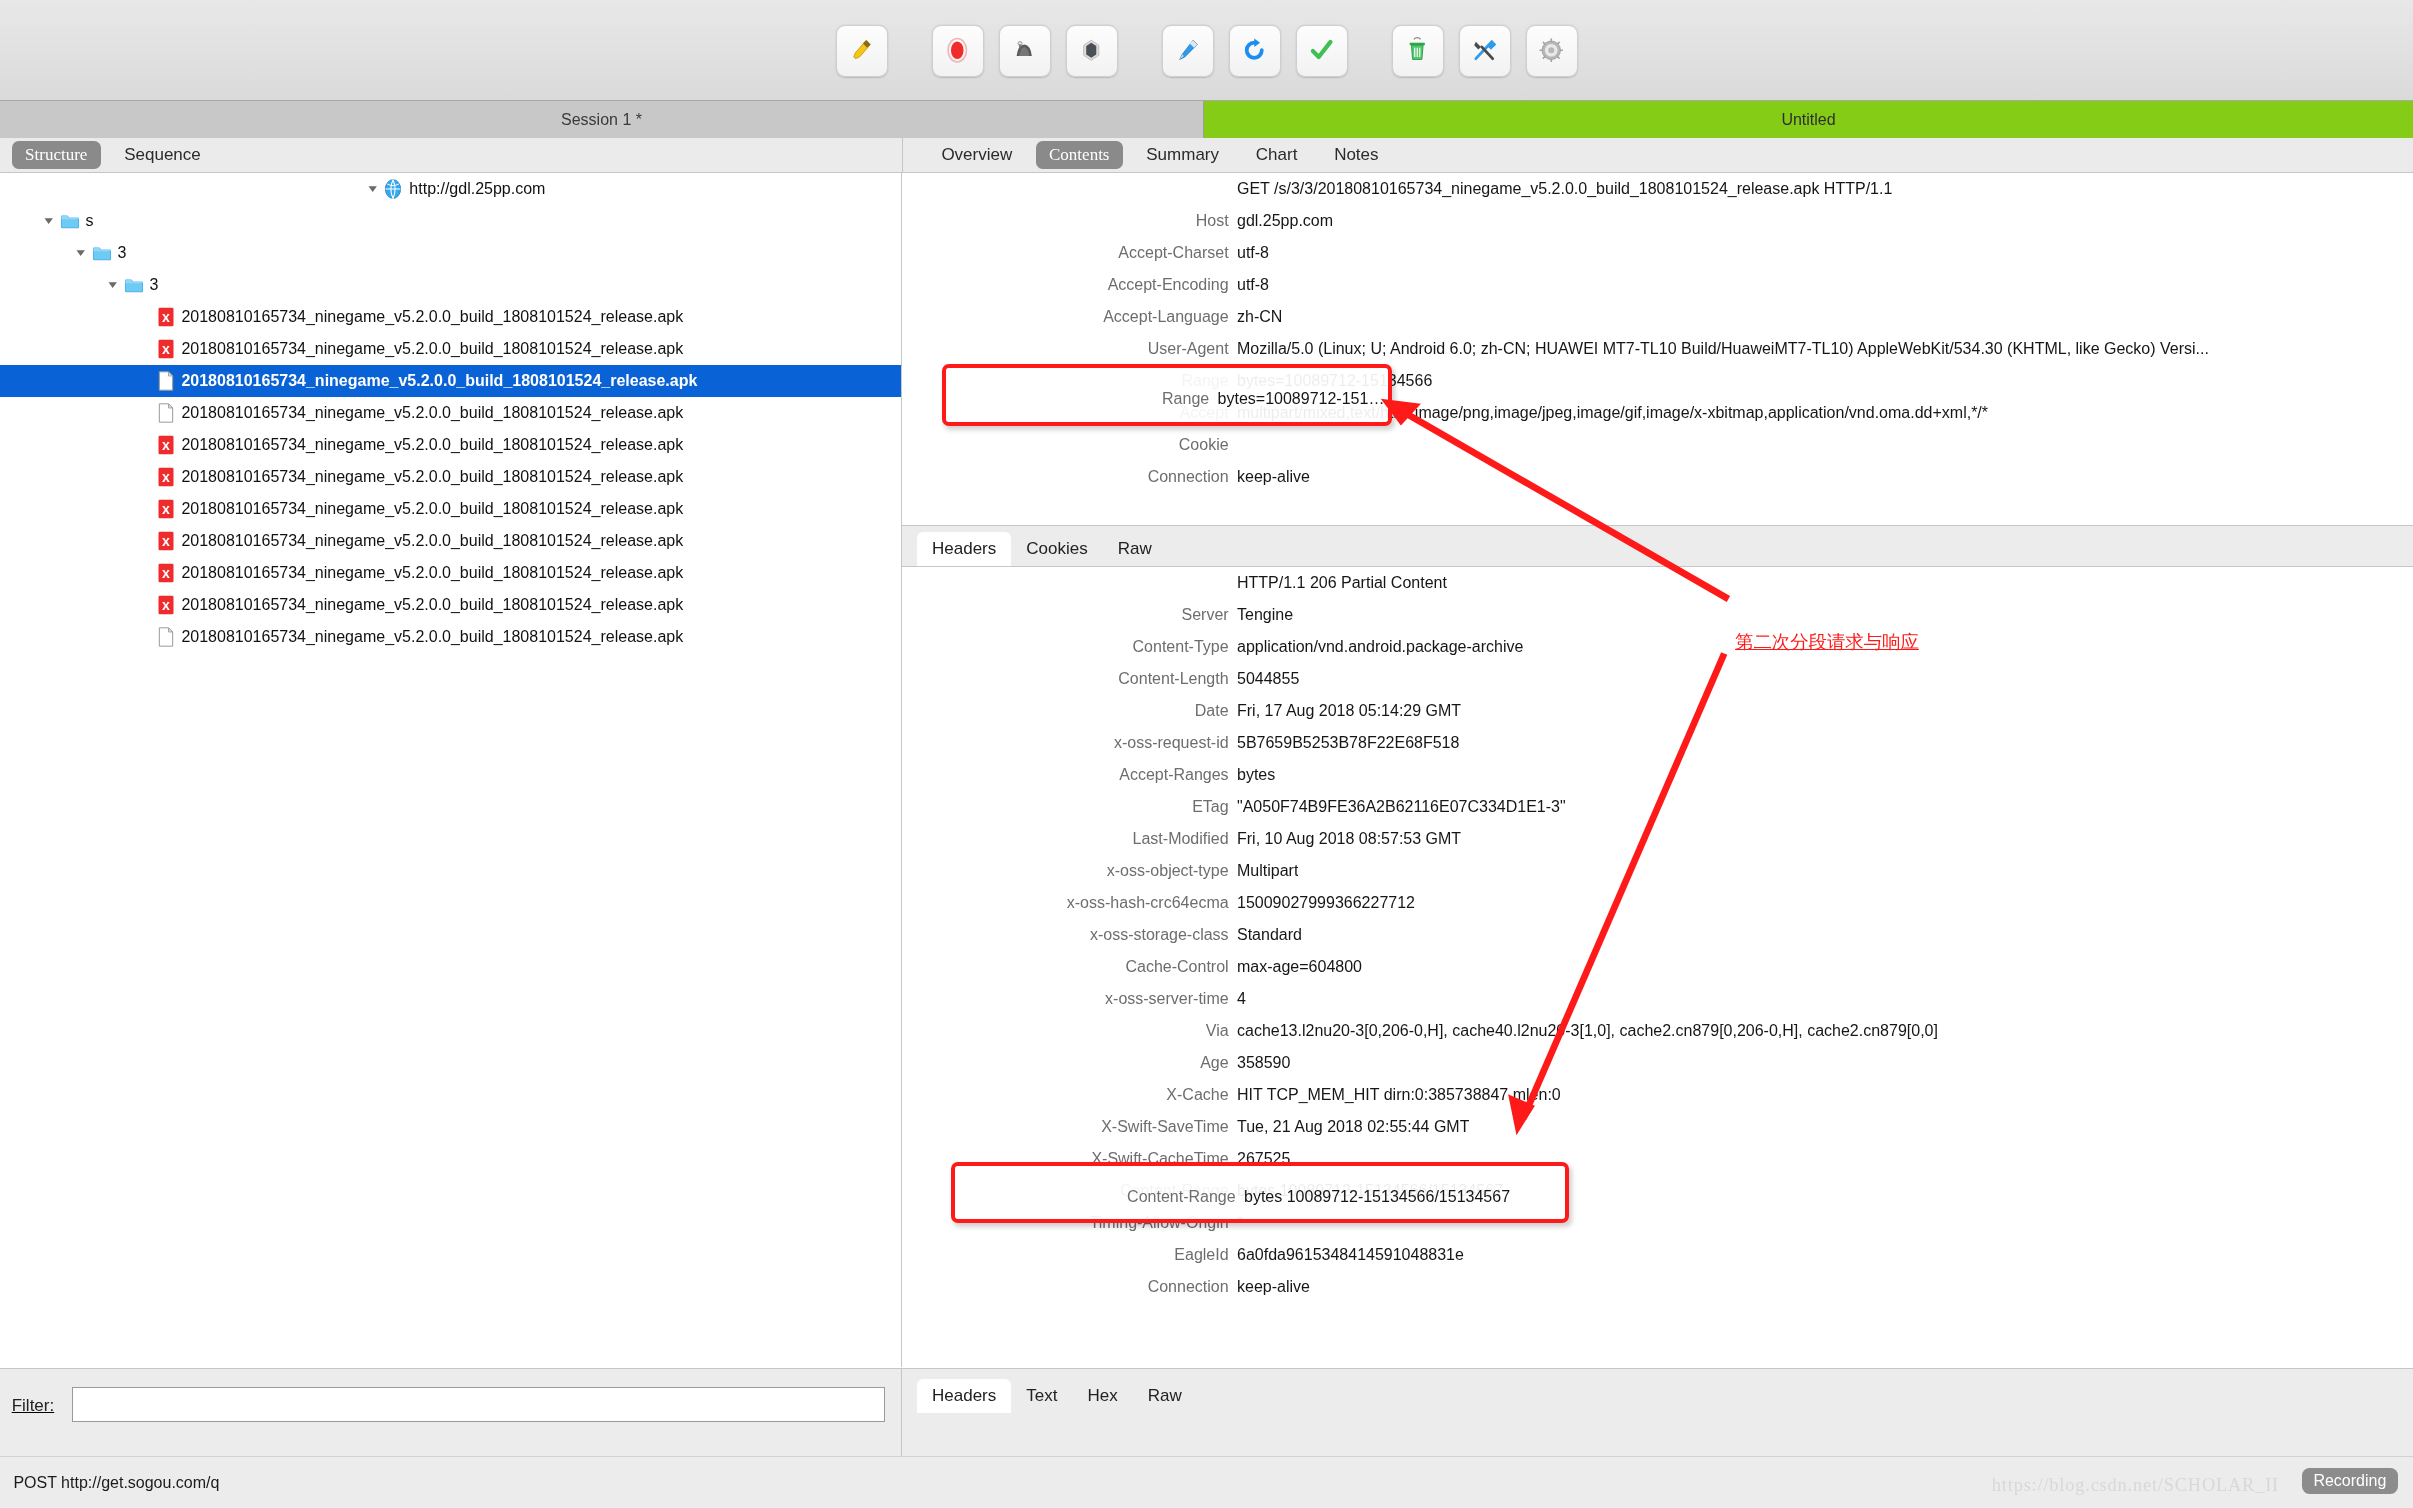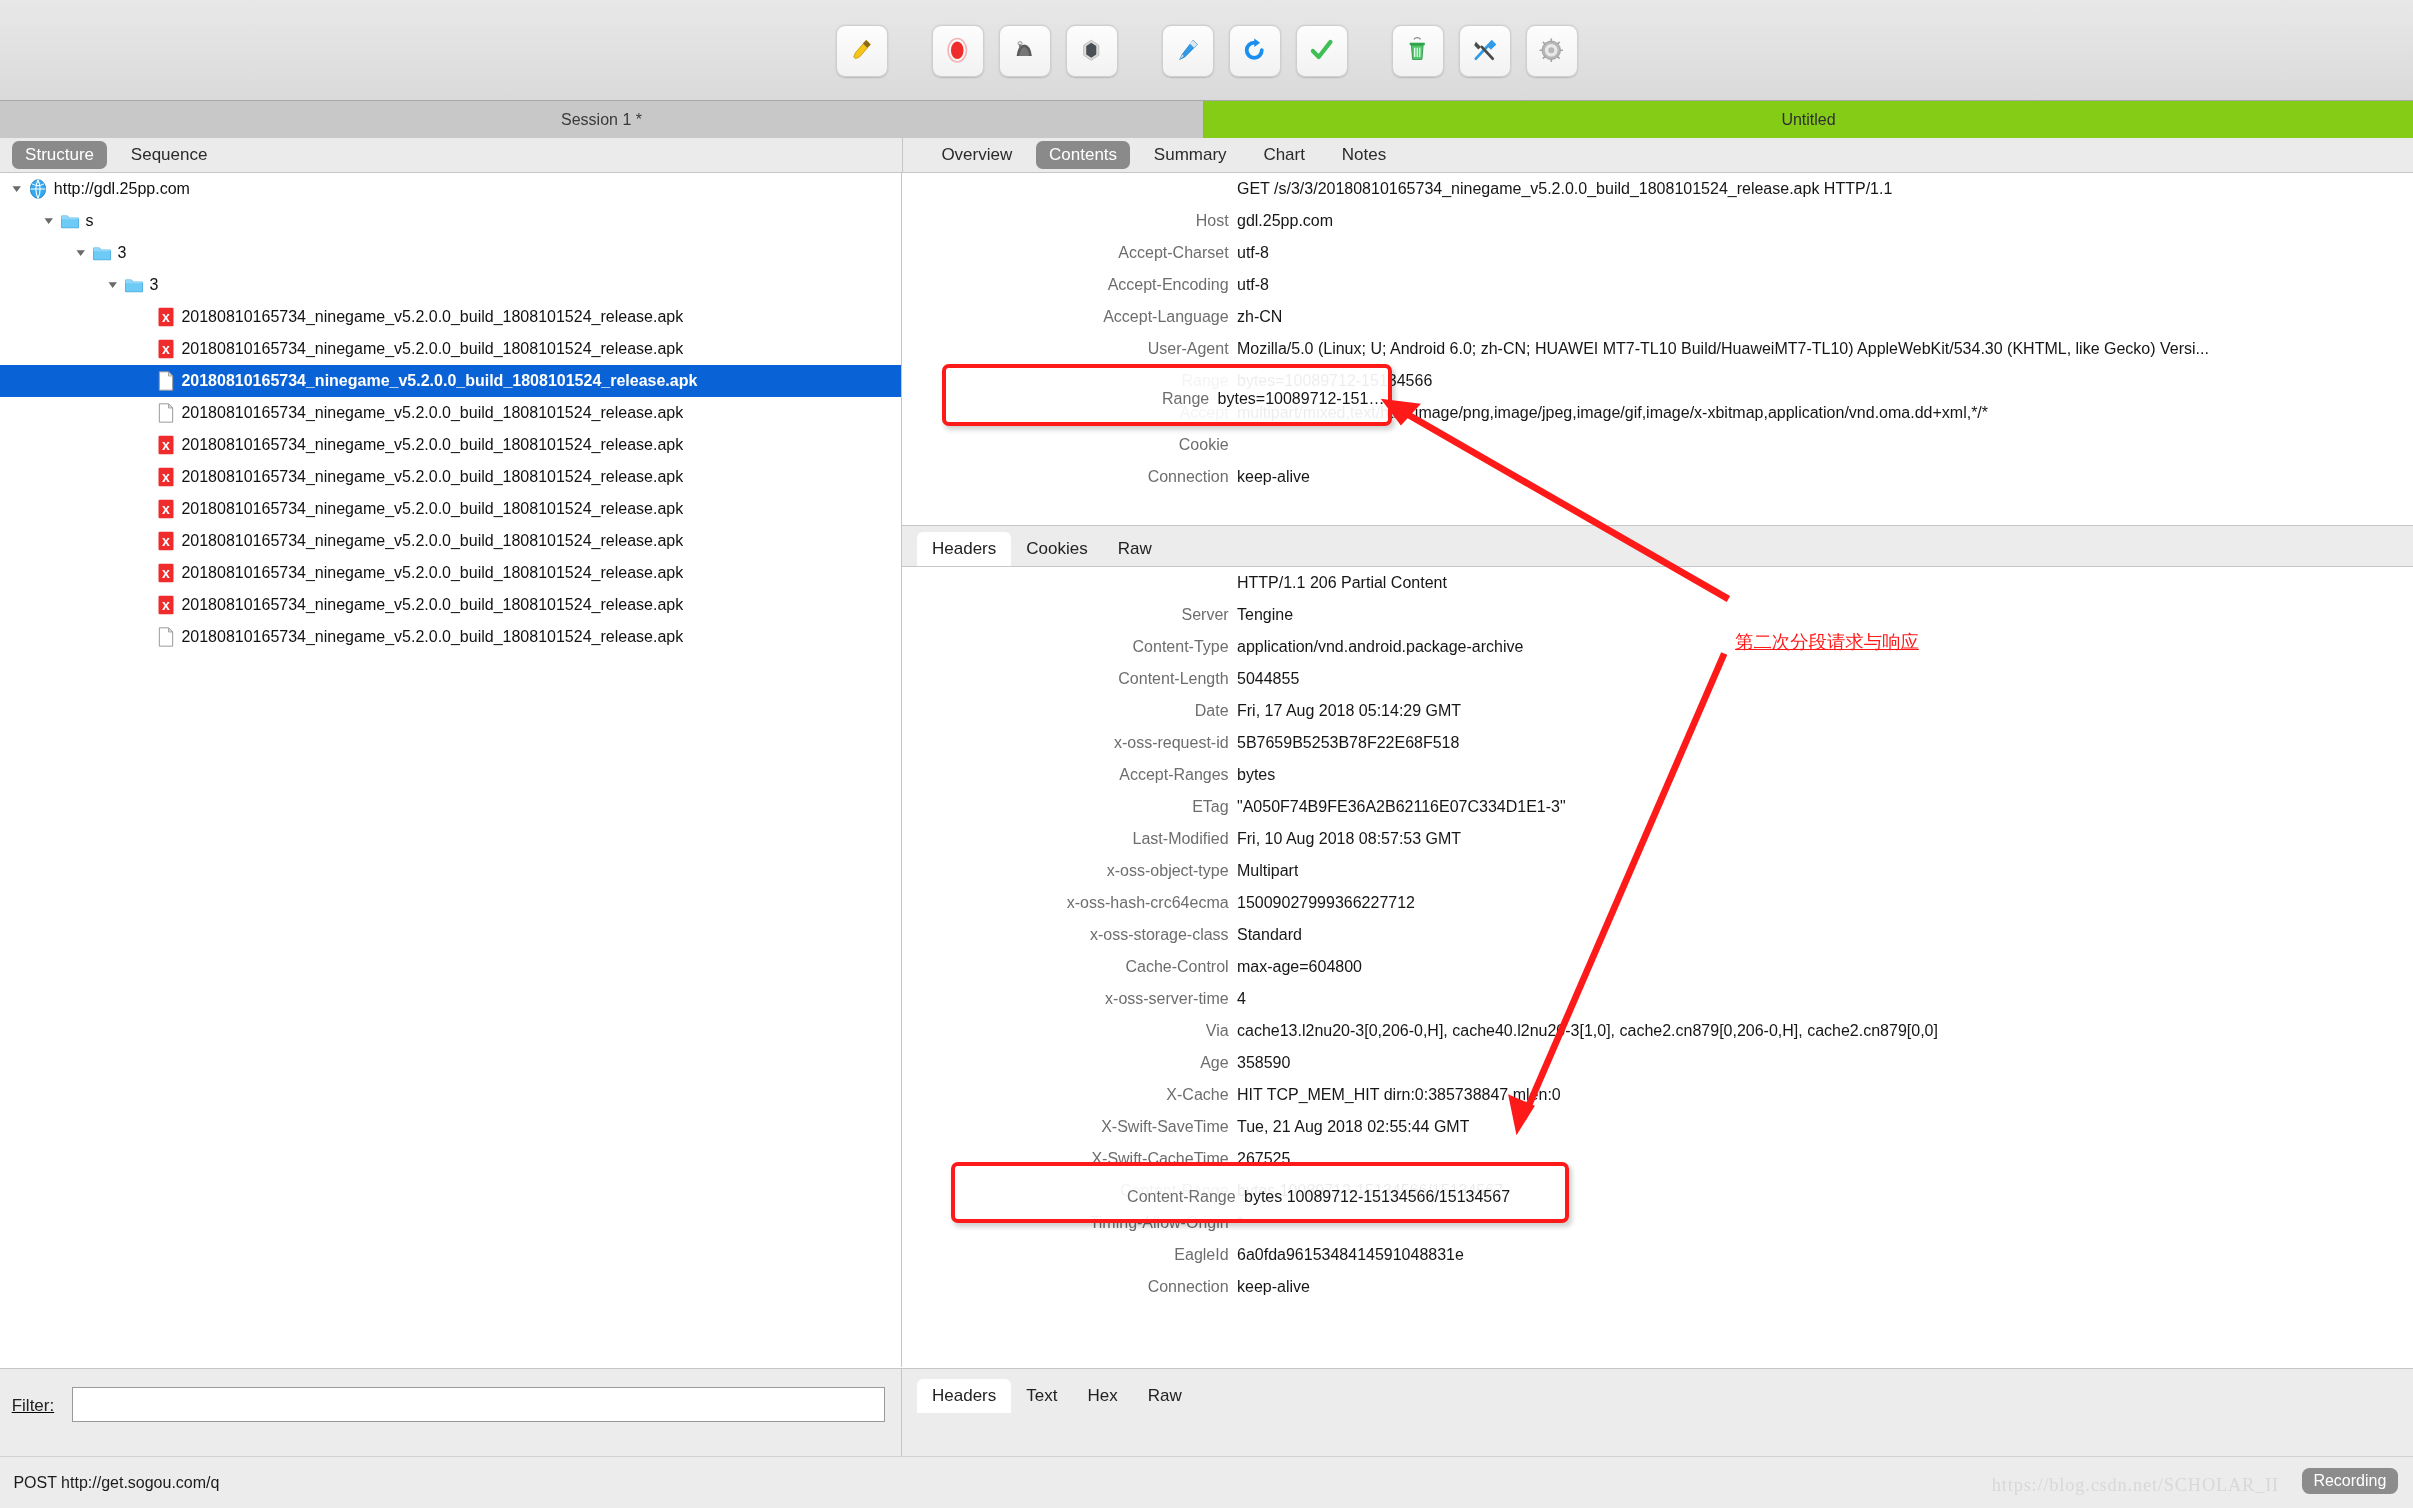--- a/index.html
+++ b/index.html
@@ -54,21 +54,21 @@
     background: #ebebeb; border-bottom: 0.8px solid #c6c6c6;
     display: flex; align-items: center;
   }
   .tabstrip.left  { left: 0;    width: 902px; padding-left: 11.7px; }
   .tabstrip.right { left: 902px; width: 1512px; padding-left: 25px;
                     border-left: 0.8px solid #c6c6c6; }
   .tab {
     font-size: 17px; color: #2b2b2b; padding: 4.2px 13.4px;
     border-radius: 6.7px; margin-right: 10px; cursor: pointer; white-space: nowrap;
   }
-  .tab.active { background: #8a8a8a; color: #ffffff; }
+  .tab.active { background: #8a8a8a; color: #ffffff; font-family: Liberation Serif, serif; }
 
   
   .leftpane {
     position: absolute; left: 0; top: 173px; width: 902px; height: 1194px;
     background: #ffffff; overflow: hidden;
     border-right: 0.8px solid #c6c6c6;
   }
   .treerow {
     height: 32px; display: flex; align-items: center;
     font-size: 16px; color: #111; white-space: nowrap;
@@ -270,21 +270,21 @@
 
   <div class="tabstrip right" id="right-tabs">
       <div class="tab">Overview</div>
       <div class="tab active">Contents</div>
       <div class="tab">Summary</div>
       <div class="tab">Chart</div>
       <div class="tab">Notes</div>
     </div>
 
   <div class="leftpane" id="tree">
-      <div class="treerow" style="padding-left: 8.4px;">
+      <div class="treerow" style="padding-left: 8.4px; justify-content: center;">
         <span class="tw">
           <svg width="13.4" height="13.4" viewBox="0 0 16 16">
             <path d="M3 5 L13 5 L8 12 Z" fill="#6a6a6a"></path>
           </svg>
         </span>
         <span class="ticon">
           <svg width="22" height="22" viewBox="0 0 26 26">
             <ellipse cx="13" cy="13" rx="9" ry="11" fill="#35a9ef" stroke="#1d7fc0" stroke-width="1"></ellipse>
             <path d="M4 13 H22 M13 2 Q18 13 13 24 Q8 13 13 2" fill="none" stroke="#ffffff" stroke-width="1.3"></path>
             <path d="M6 7 Q13 11 20 7" fill="none" stroke="#ffffff" stroke-width="1.2"></path>

